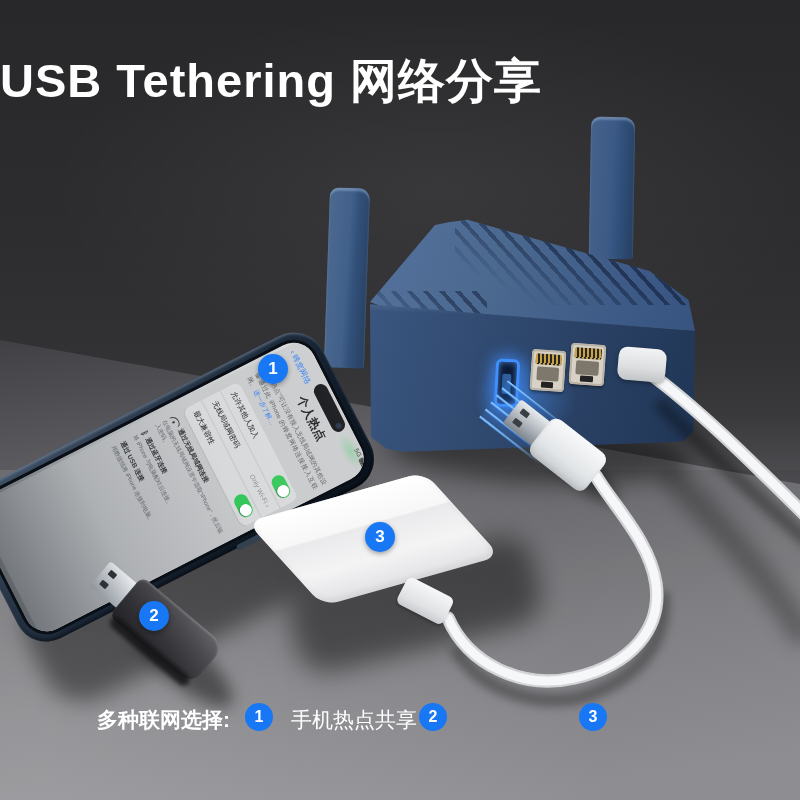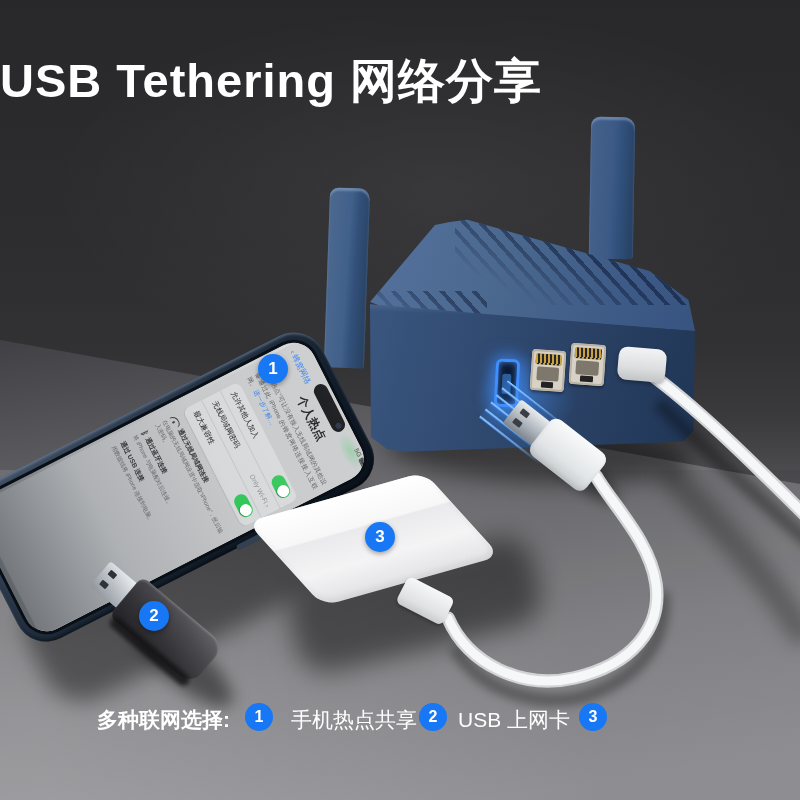--- a/index.html
+++ b/index.html
@@ -301,16 +301,15 @@
 
   <div class="badge b1">1</div>
   <div class="badge b2">2</div>
   <div class="badge b3">3</div>
 
   <div class="legend">
     <span class="lg-label">多种联网选择:</span>
     <span class="lg-badge lgb1">1</span>
     <span class="lg-text lgt1">手机热点共享</span>
     <span class="lg-badge lgb2">2</span>
-    <span class="lg-text lgt2">USB 上网卡</span>
     <span class="lg-badge lgb3">3</span>
   </div>
 </div>
 
 </body></html>

